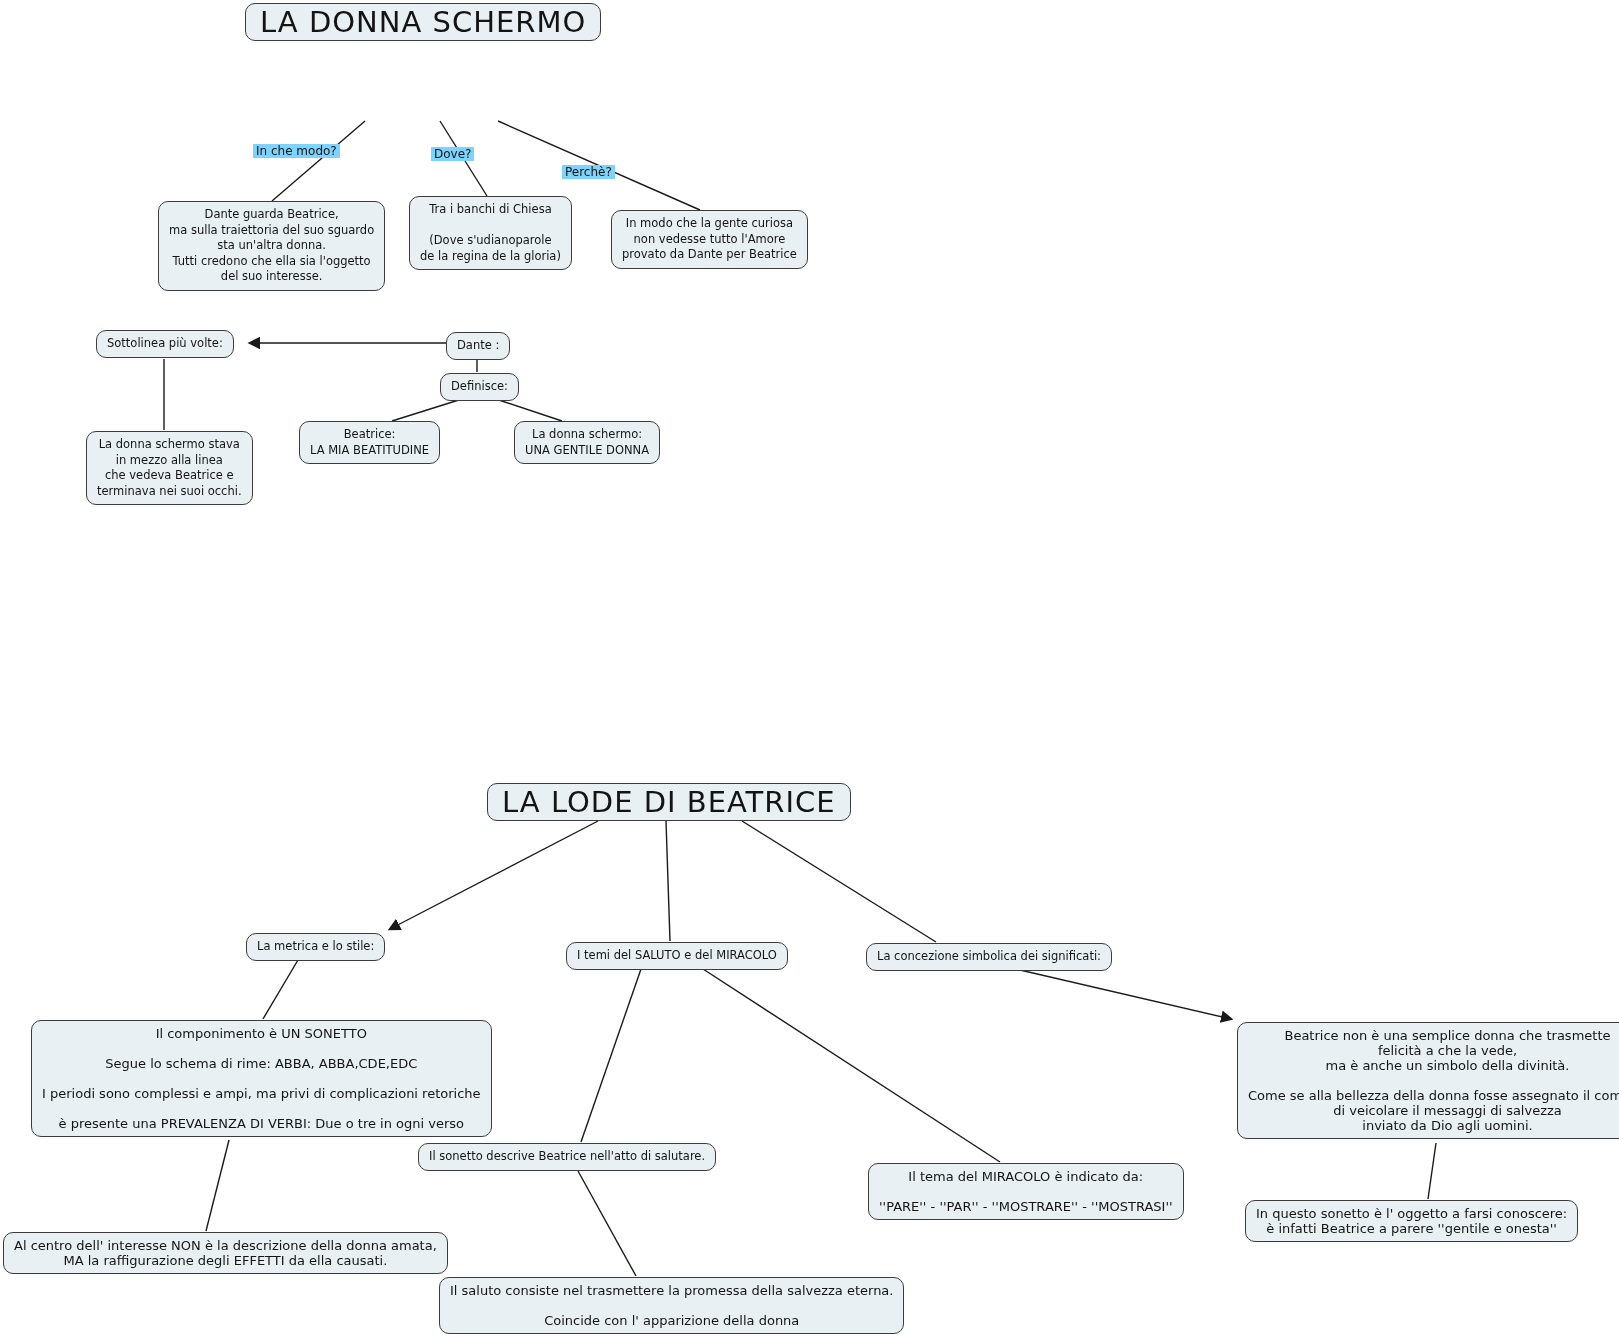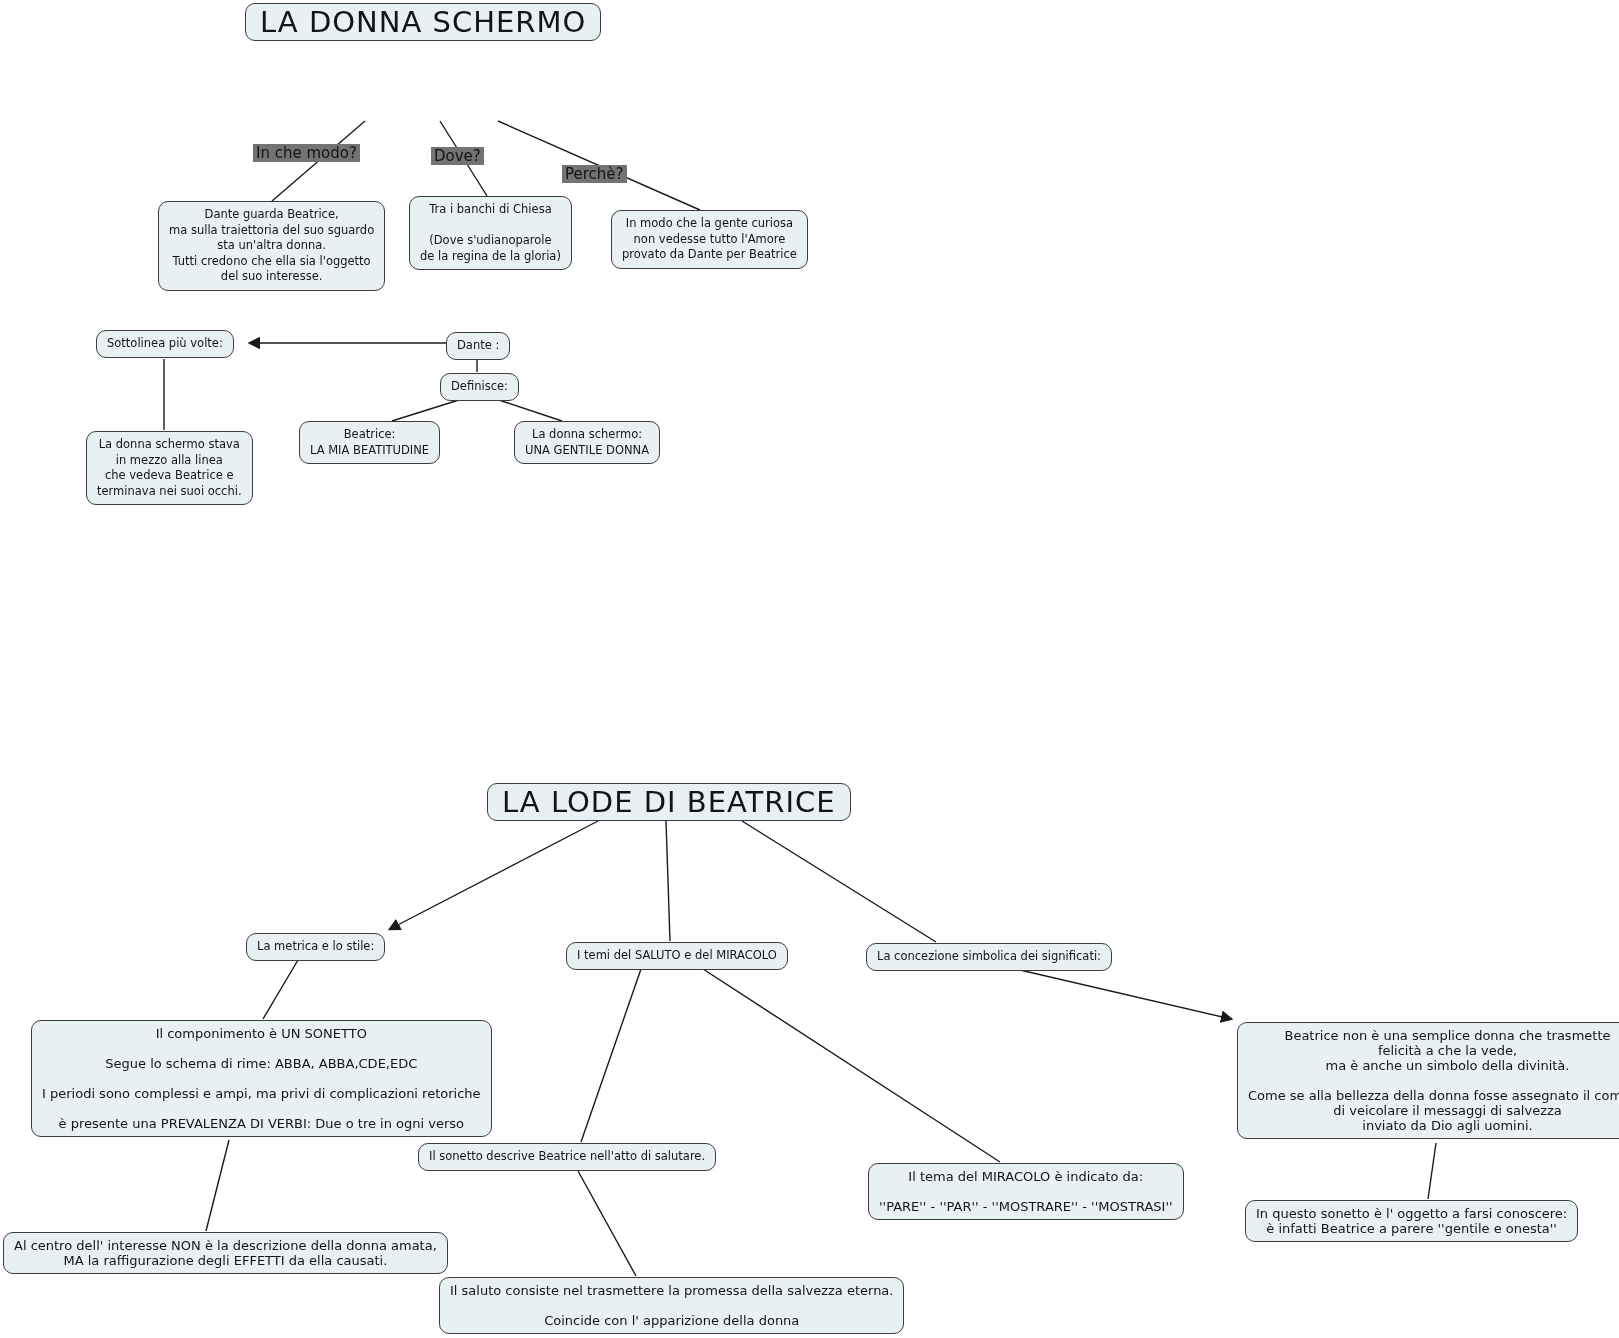--- a/index.html
+++ b/index.html
@@ -40,23 +40,23 @@
   .title-node {
     font-size: 29px;
     line-height: 34px;
     padding: 1px 14px;
     border-radius: 10px;
     white-space: nowrap;
     letter-spacing: 1px;
   }
   .edge-label {
     position: absolute;
-    font-size: 15px;
+    font-size: 12px;
     color: #141414;
-    background: #737373;
+    background: #7dd3fc;
     padding: 0 3px;
     white-space: nowrap;
   }
 </style>
 </head>
 <body>
 
 <div id="canvas">
 
   <svg id="connectors" width="1619" height="1338">

